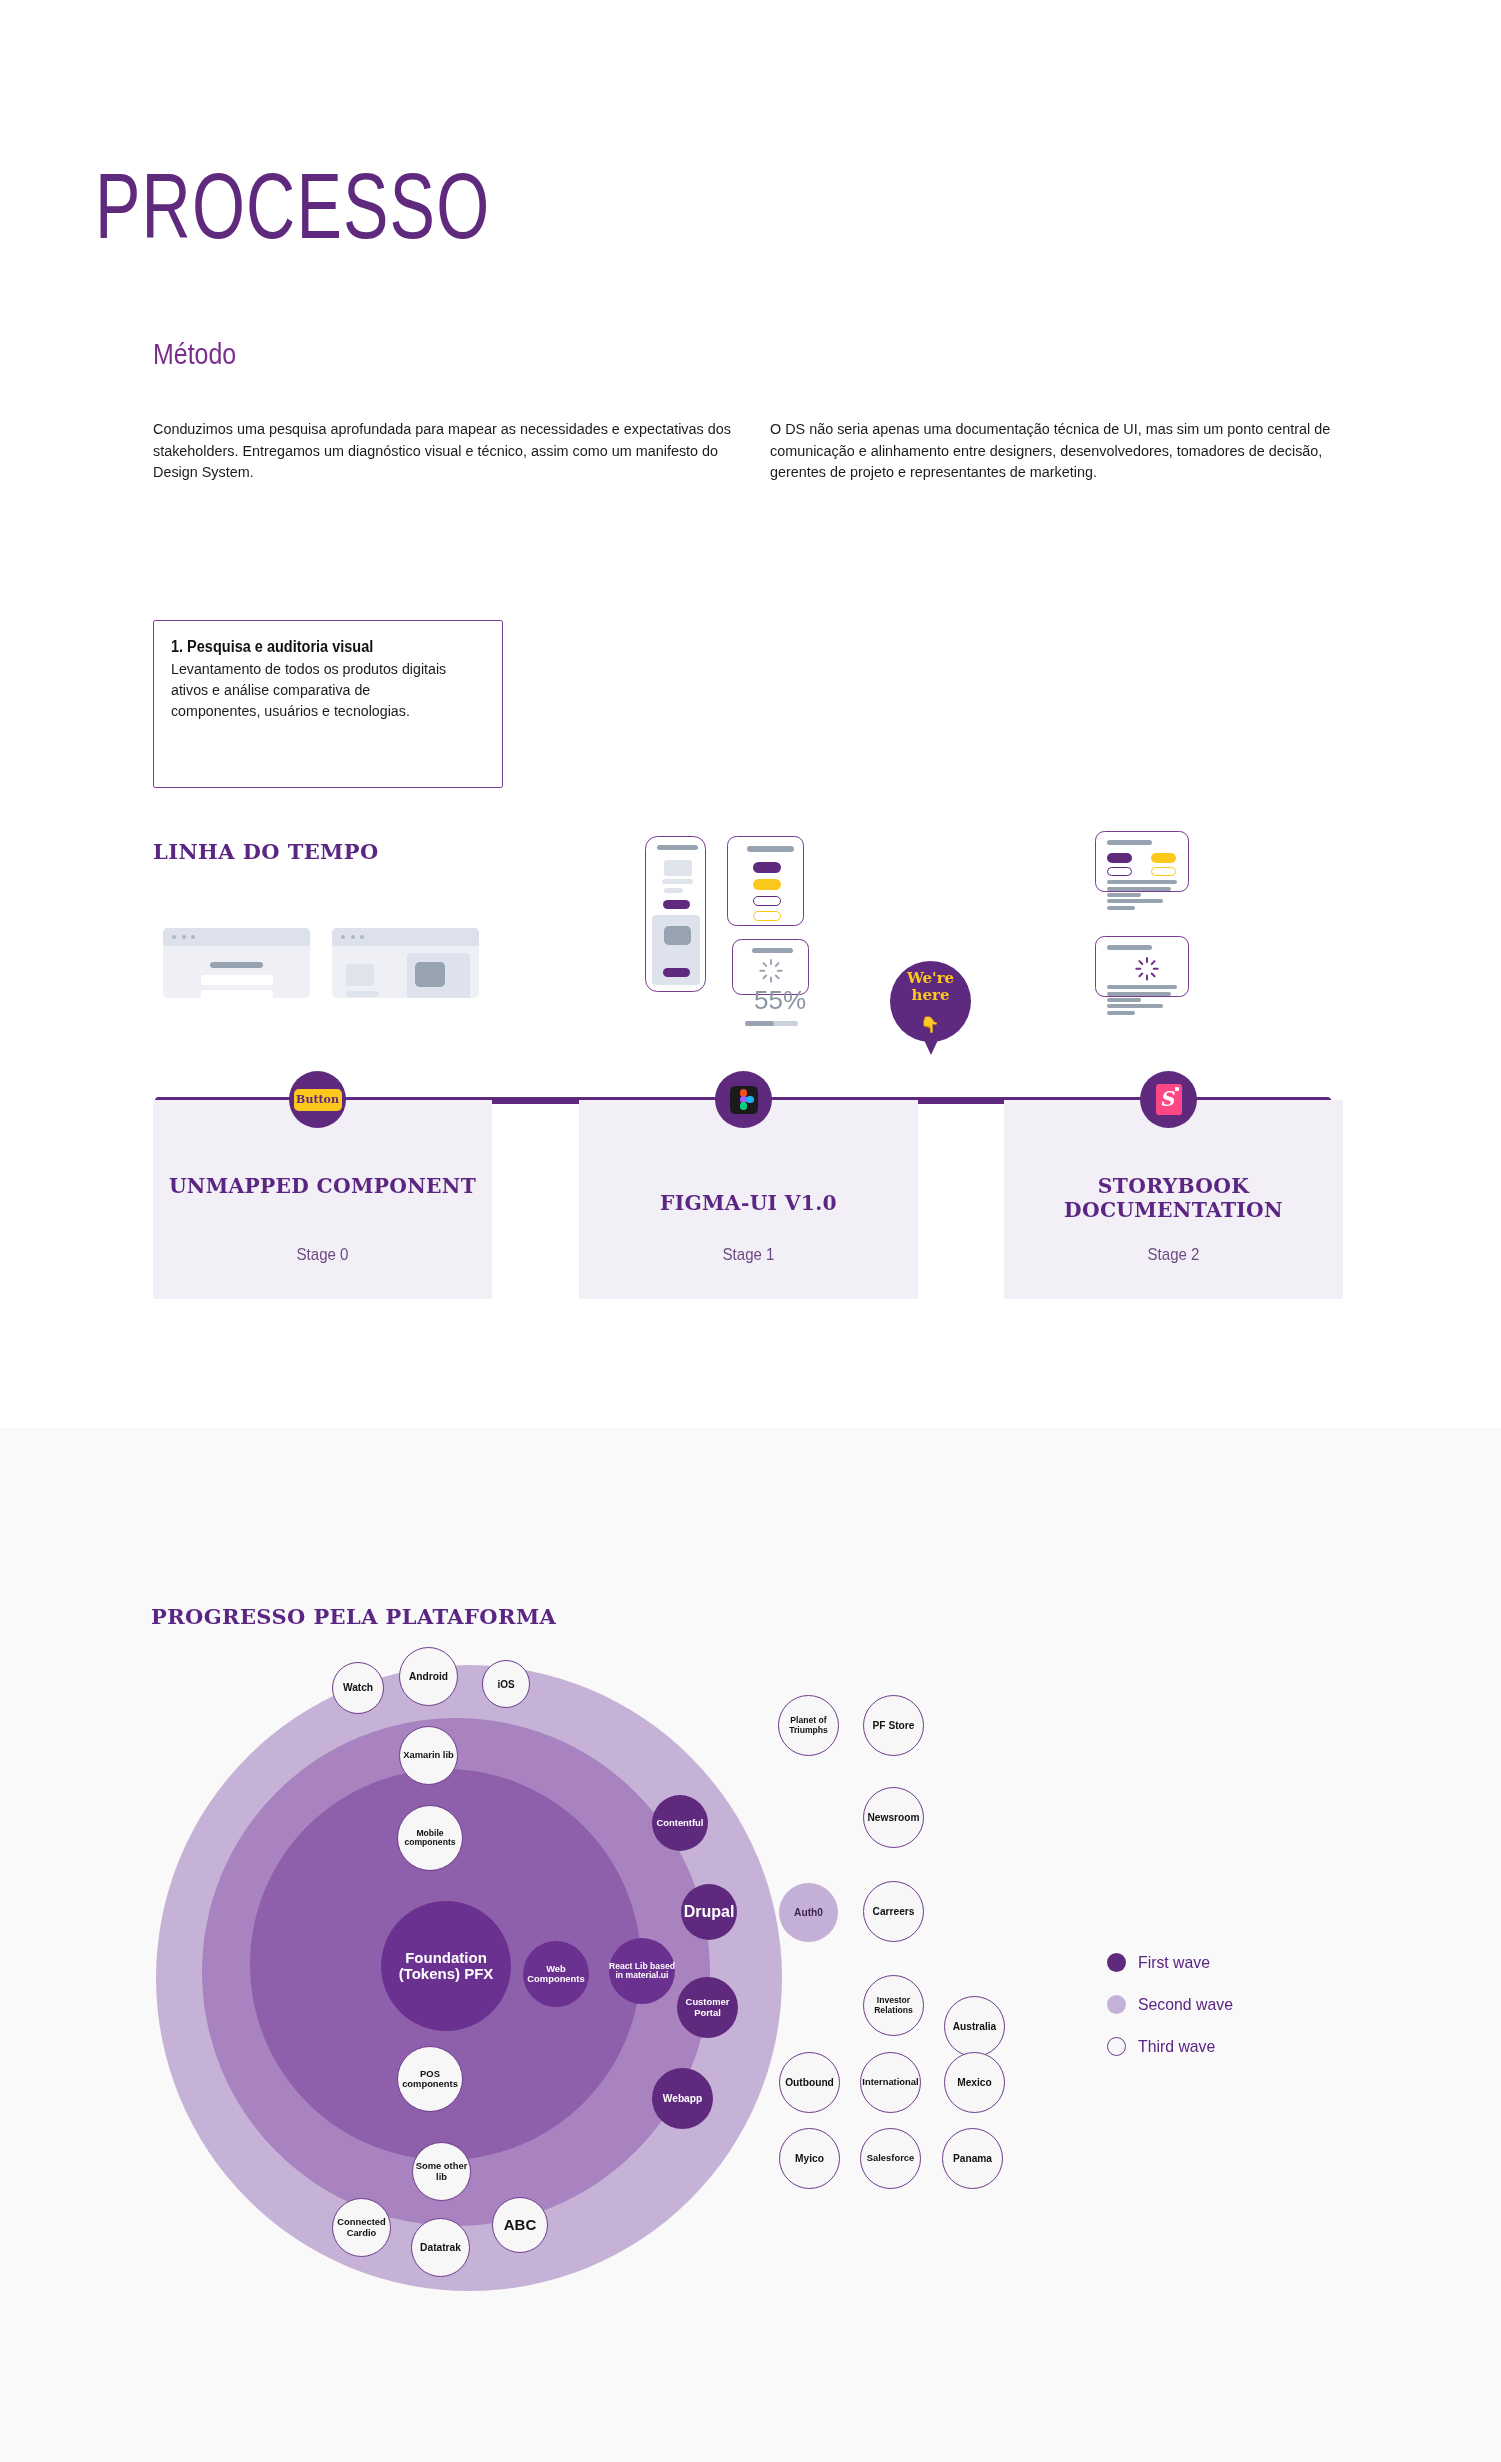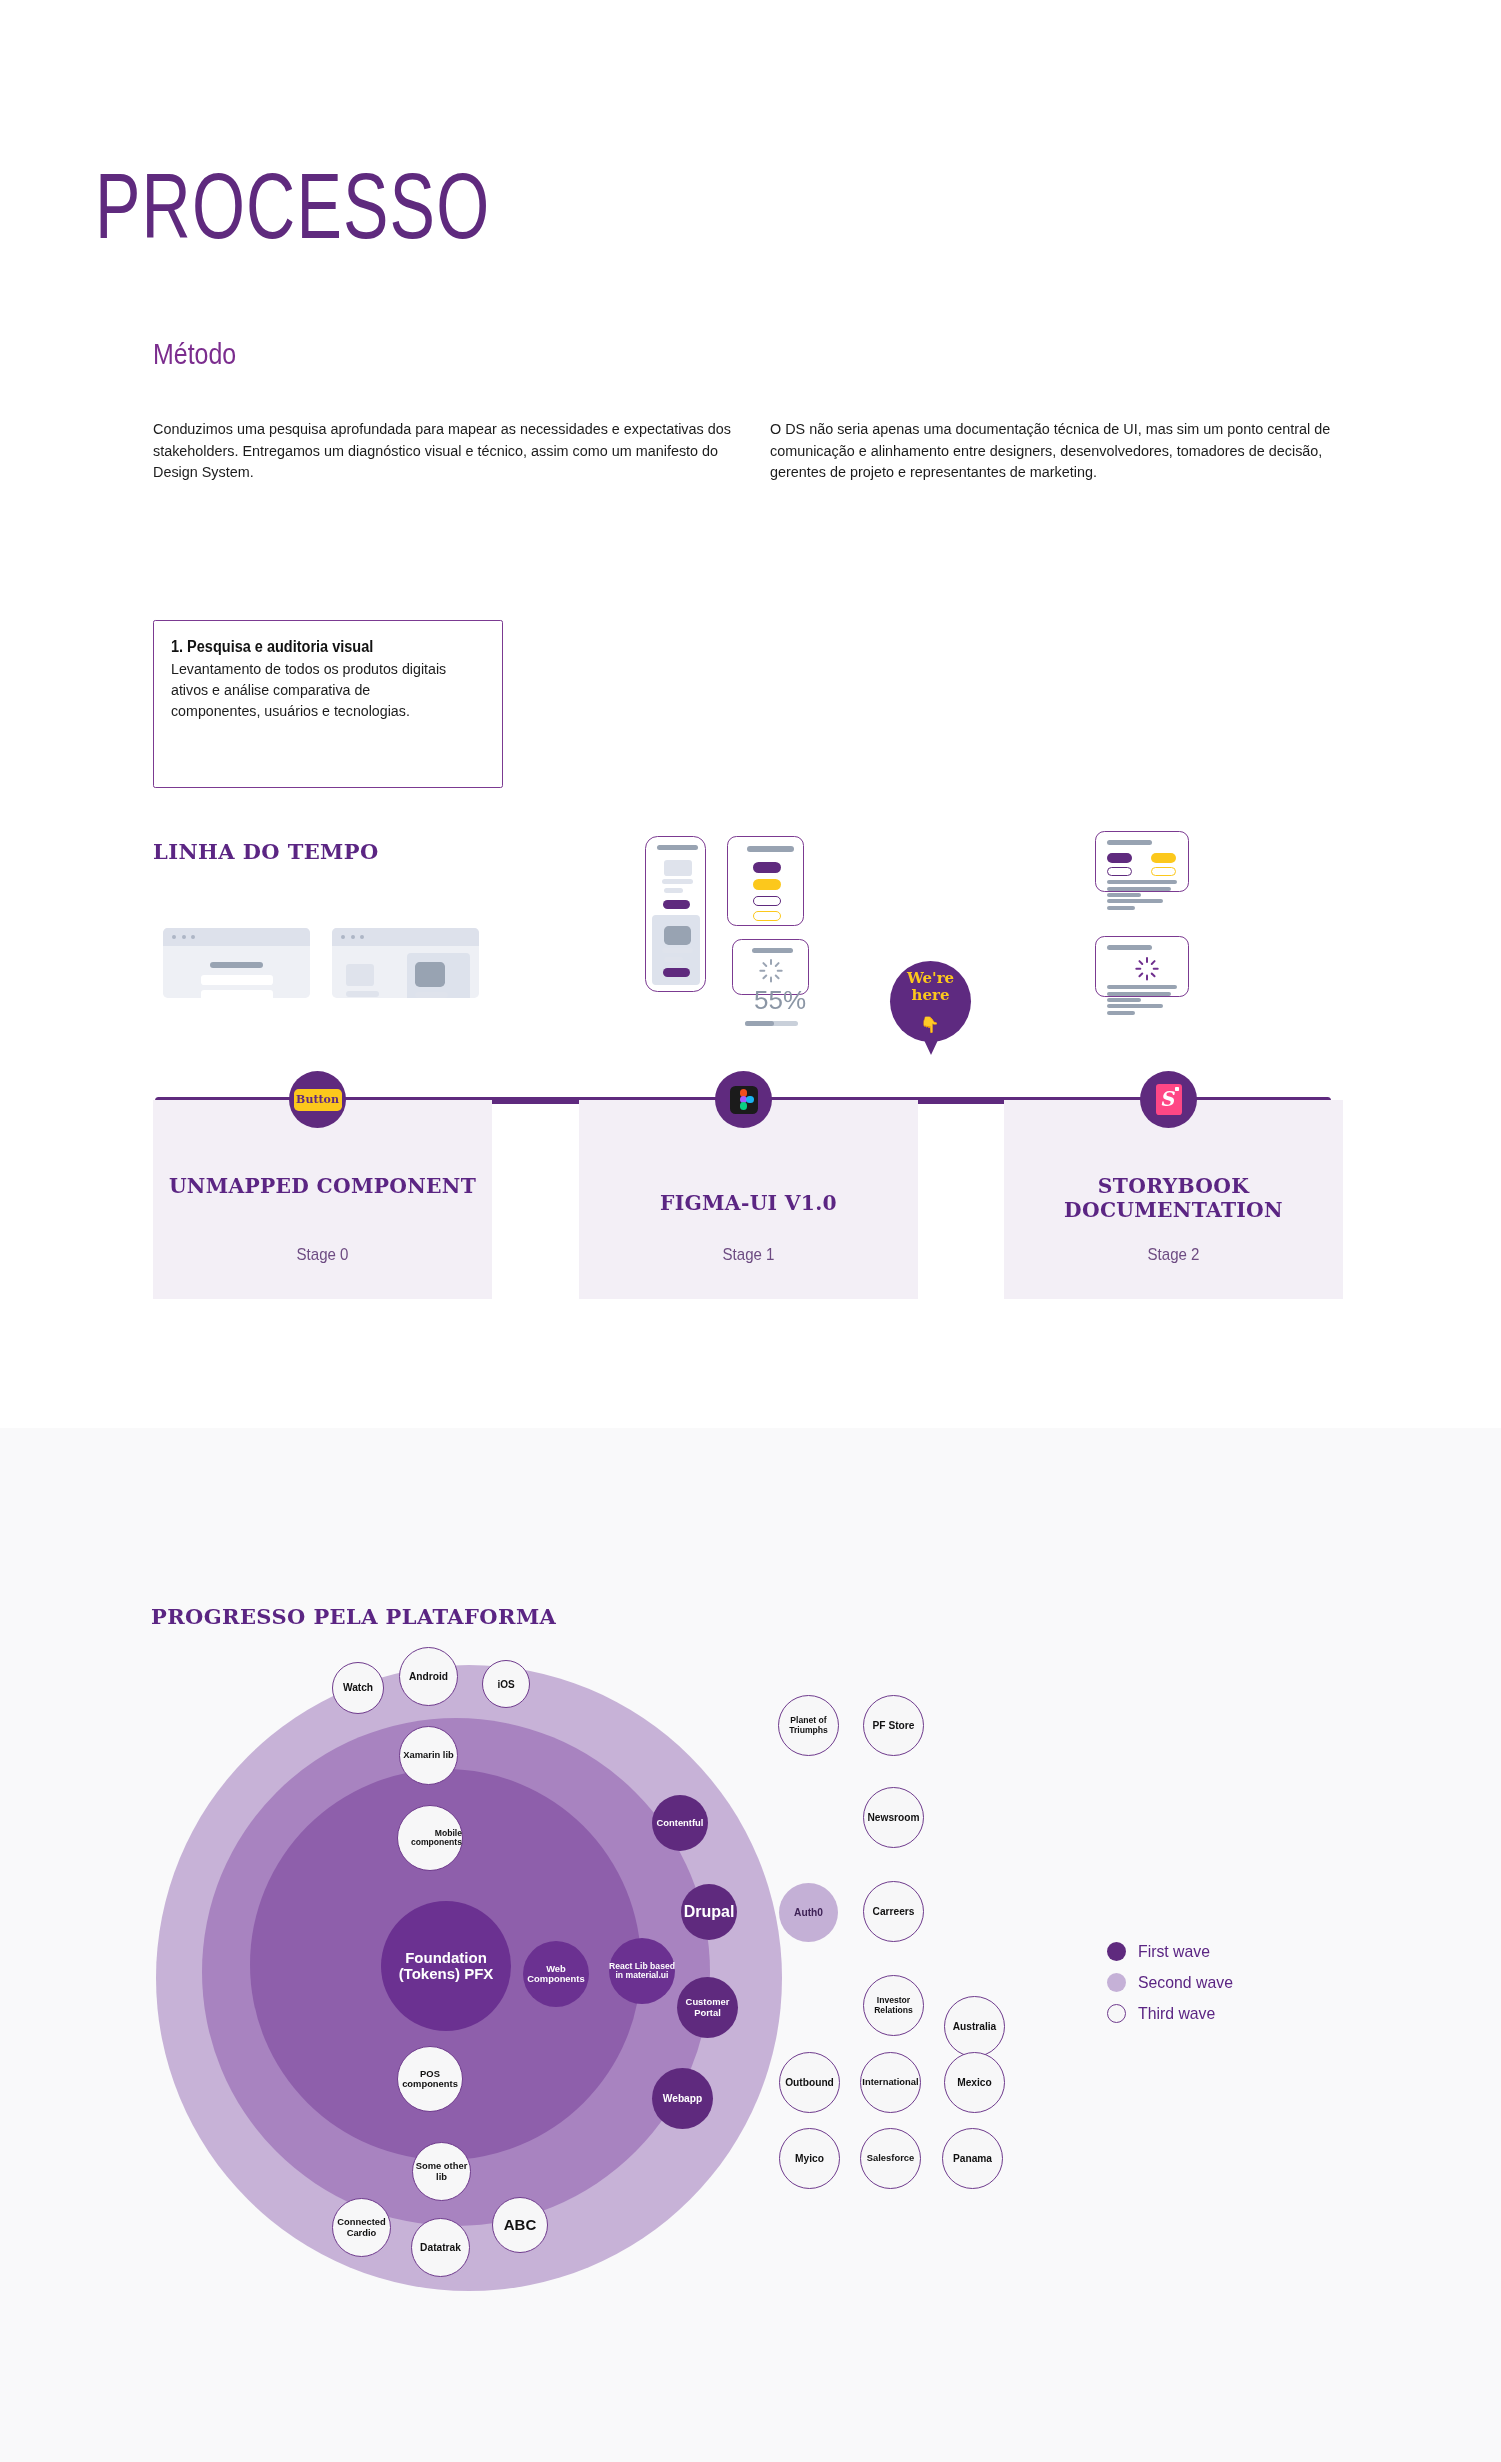--- a/index.html
+++ b/index.html
@@ -224,21 +224,21 @@
   .node.first {
     background: #5f2a7e; color: #ffffff; font-weight: 700;
   }
   .node.core {
     background: #6b3191; color: #ffffff; font-weight: 700;
   }
 
   
   .legend { position: absolute; left: 1107px; top: 1936px; }
   .legend-row {
-    display: flex; align-items: center; height: 31px;
+    display: flex; align-items: center; height: 31px; margin-top: 11px;
   }
   .legend-dot {
     width: 19px; height: 19px; border-radius: 50%; margin-right: 11.7px;
     box-sizing: border-box; flex: none;
   }
   .legend-dot.d1 { background: #5f2a7e; }
   .legend-dot.d2 { background: #c5b1d7; }
   .legend-dot.d3 { background: #f7f7f8; border: 1.3px solid #6f3b8d; }
   .legend-label {
     font-size: 17px; color: #5b2583;
@@ -425,21 +425,21 @@
         </div>
         <div class="node third" style="left: 399px; top: 1647px; width: 59px; height: 59px; font-size: 10.2px;">
           <span>Android</span>
         </div>
         <div class="node third" style="left: 482px; top: 1660px; width: 48px; height: 48px; font-size: 10px;">
           <span>iOS</span>
         </div>
         <div class="node third" style="left: 399px; top: 1726px; width: 59px; height: 59px; font-size: 9.4px;">
           <span>Xamarin lib</span>
         </div>
-        <div class="node third" style="left: 397px; top: 1805px; width: 66px; height: 66px; font-size: 8.6px; text-align: right;">
+        <div class="node third" style="left: 397px; top: 1805px; width: 66px; height: 66px; font-size: 8.6px;">
           <span>Mobile components</span>
         </div>
         <div class="node third" style="left: 397px; top: 2046px; width: 66px; height: 66px; font-size: 9.4px;">
           <span>POS components</span>
         </div>
         <div class="node third" style="left: 412px; top: 2142px; width: 59px; height: 59px; font-size: 9.4px;">
           <span>Some other lib</span>
         </div>
         <div class="node third" style="left: 332px; top: 2198px; width: 59px; height: 59px; font-size: 9.4px;">
           <span>Connected Cardio</span>

